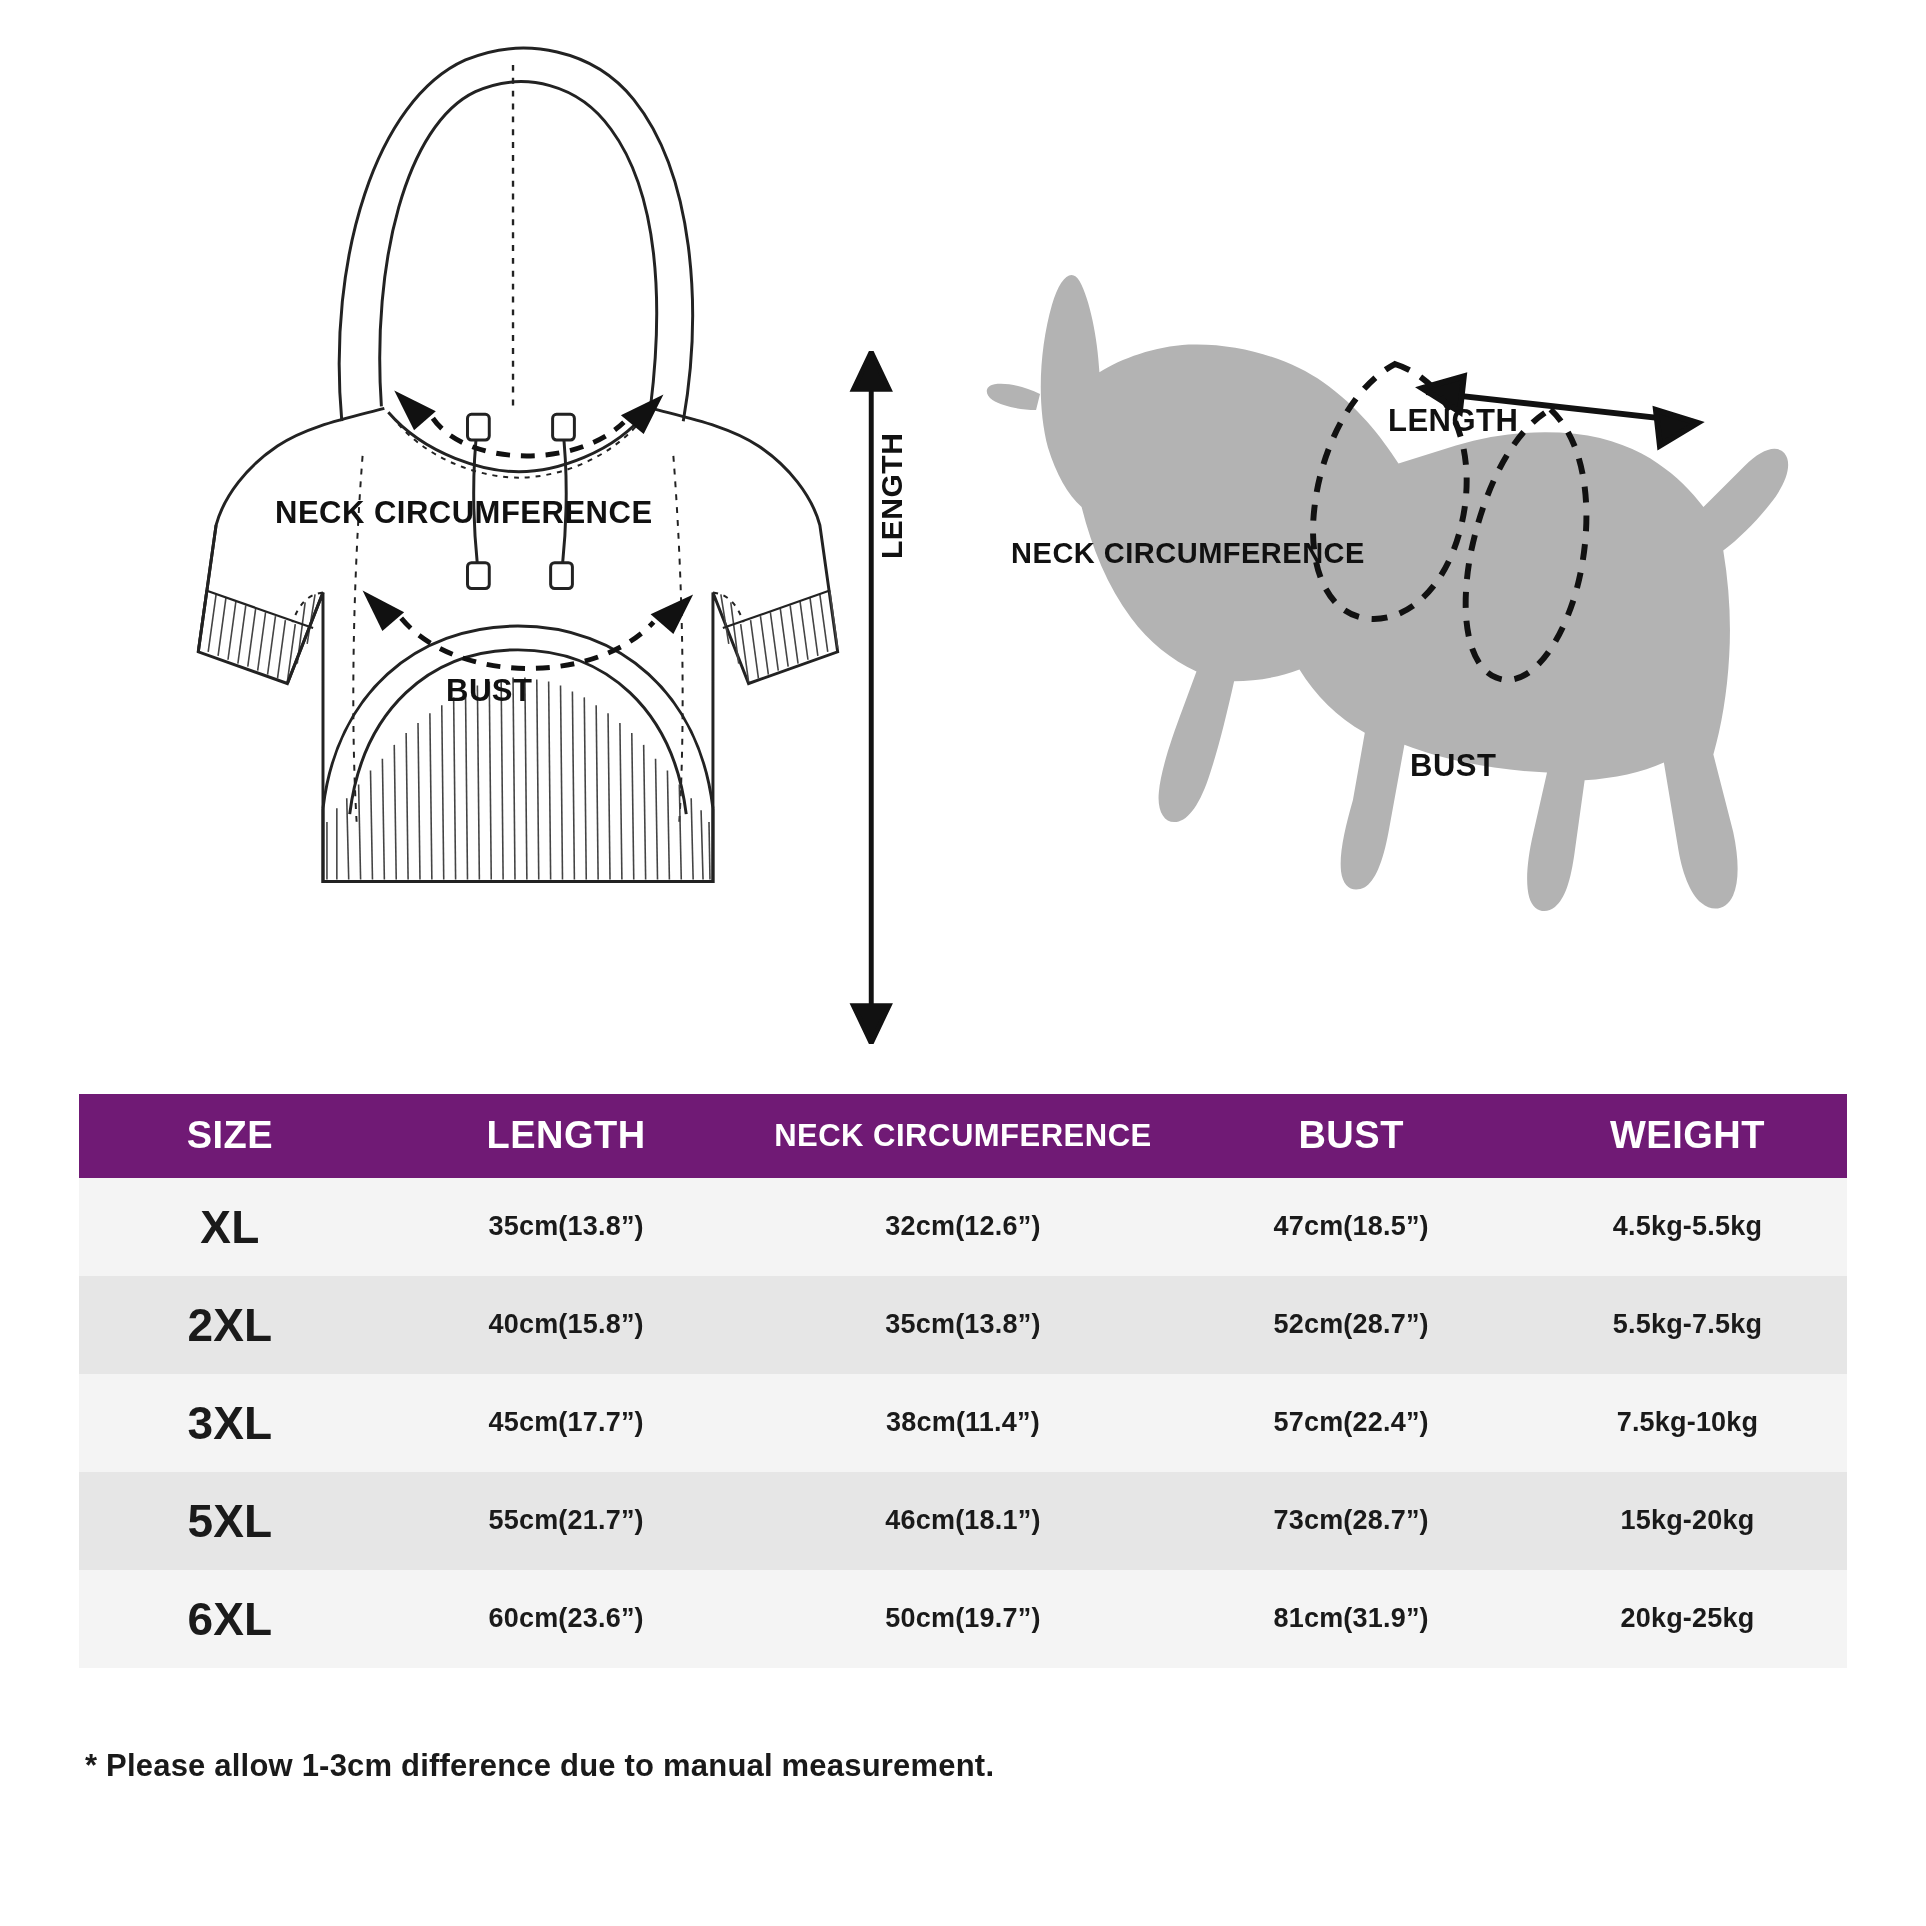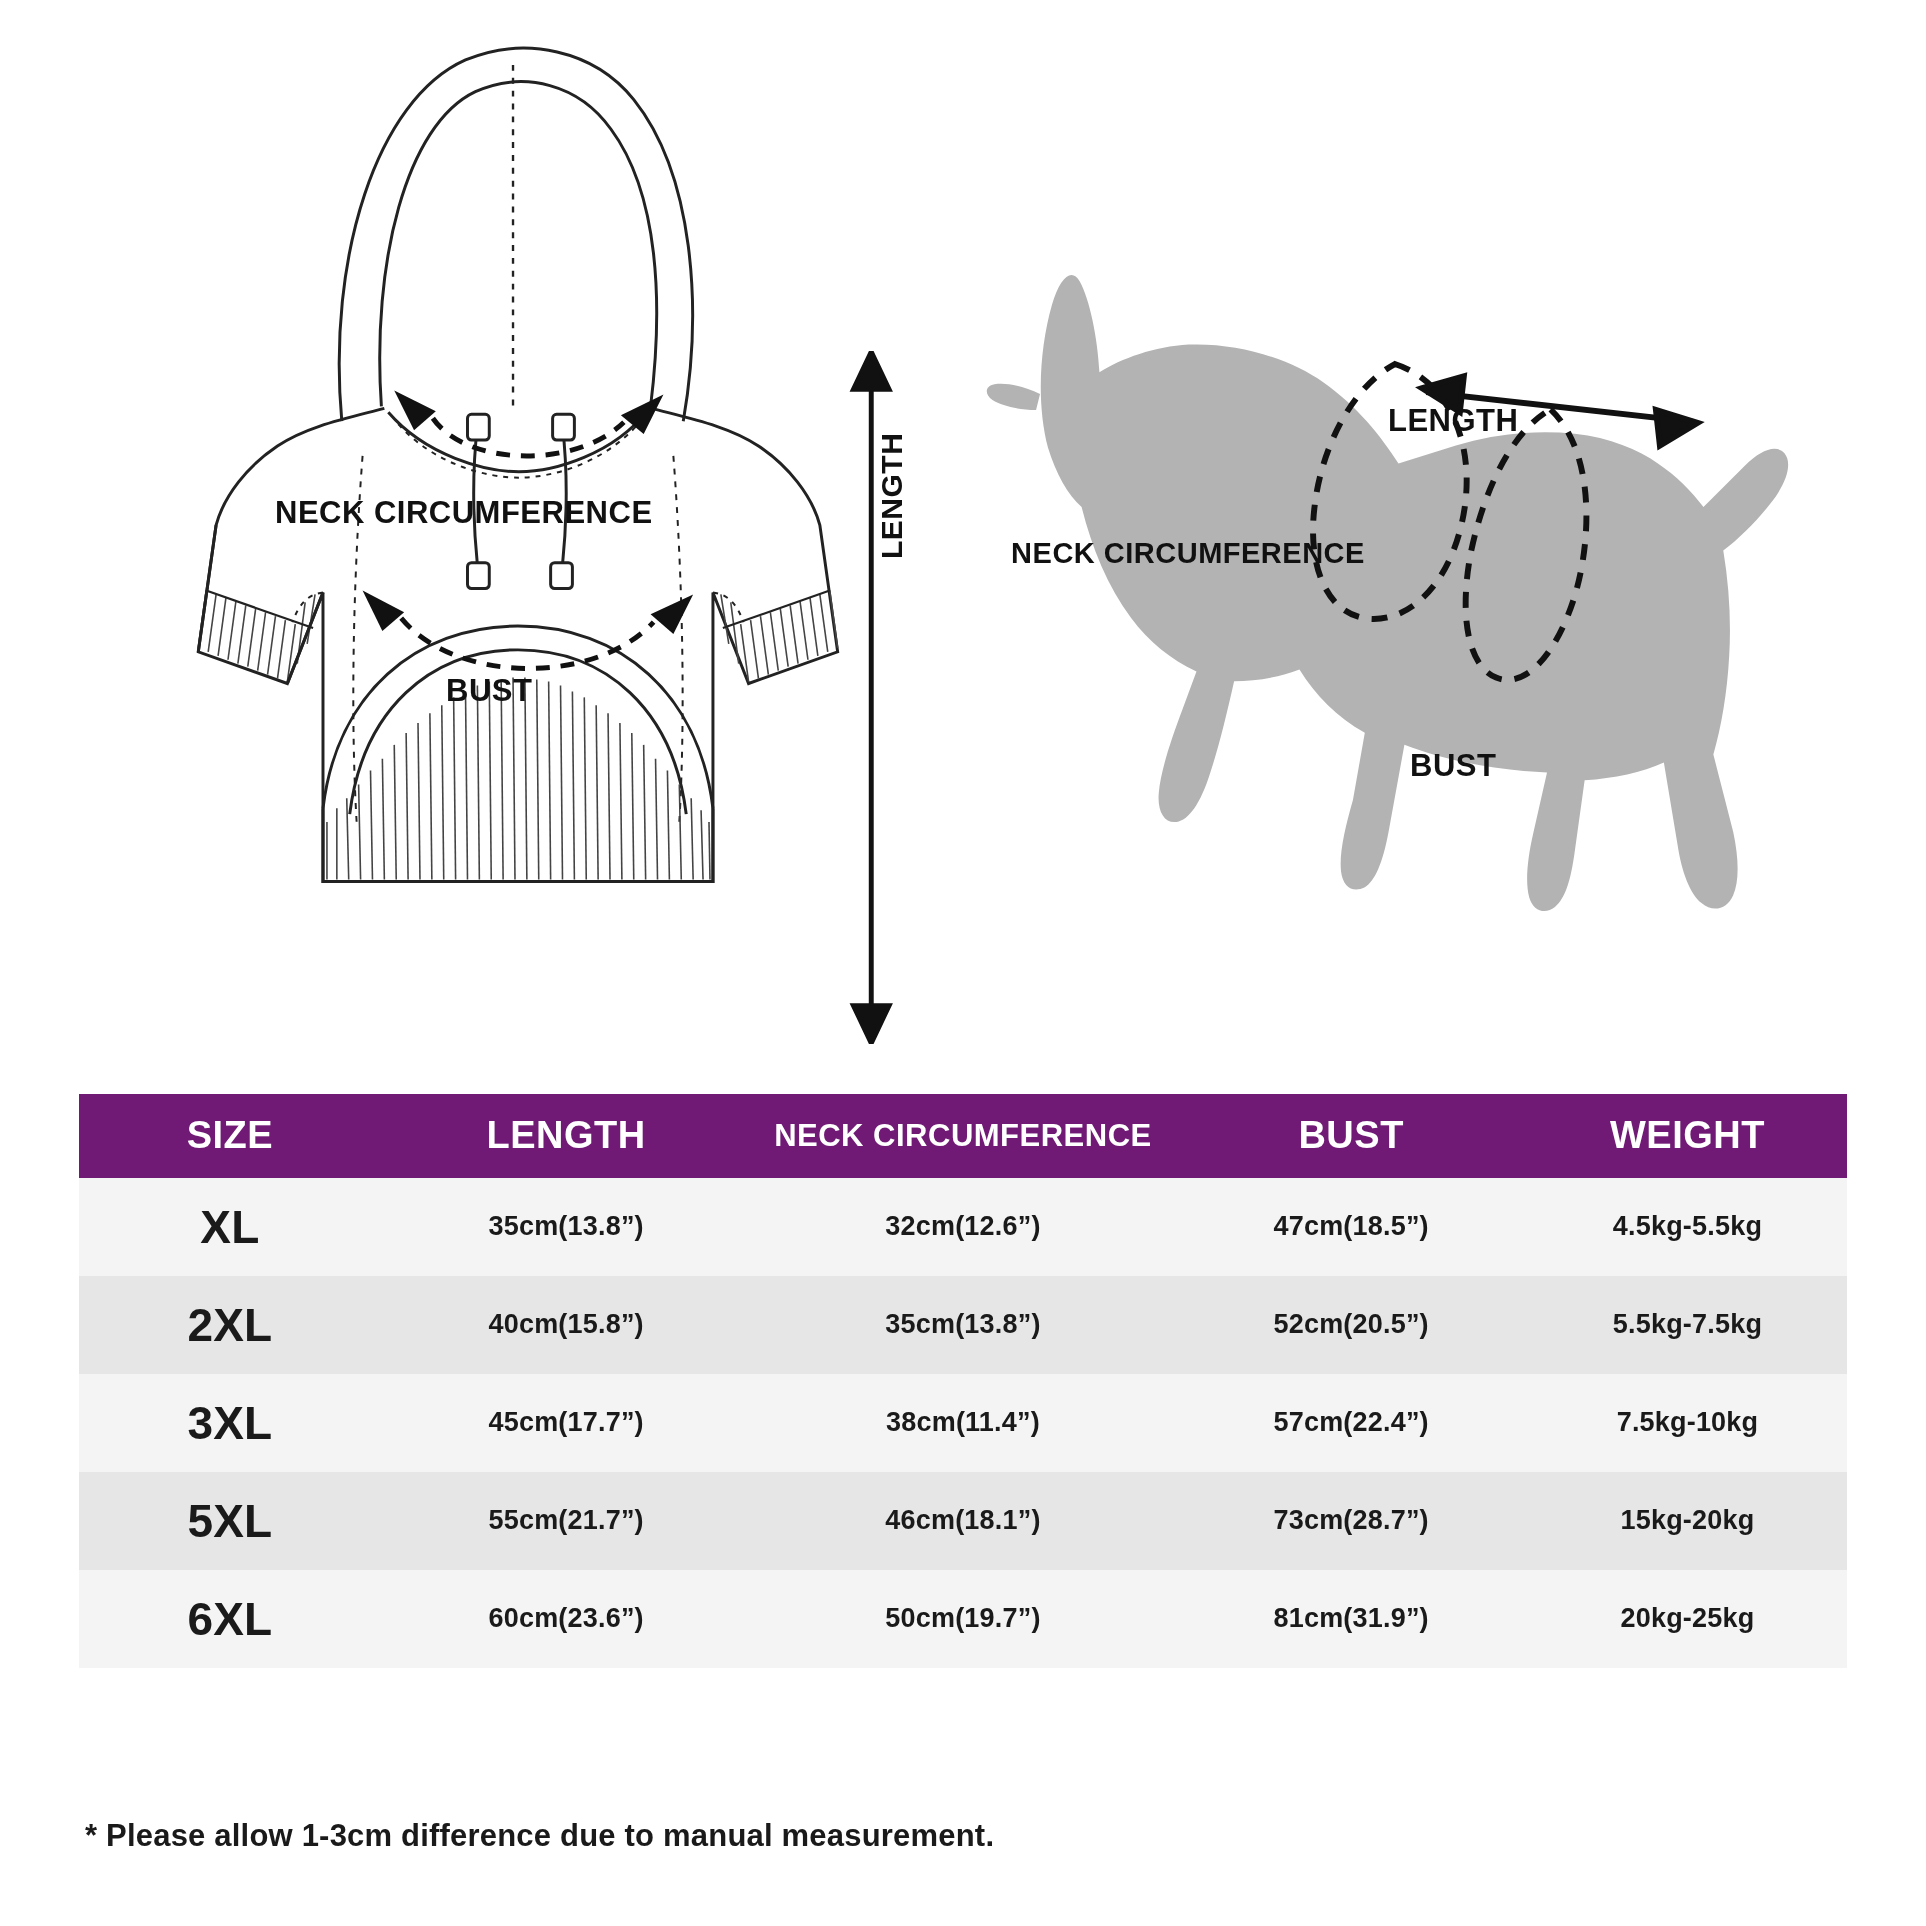--- a/index.html
+++ b/index.html
@@ -136,21 +136,21 @@
   .size-table tbody tr:nth-child(even) td {
     background: #e6e6e6;
   }
   .size-table td.size-cell {
     font-size: 46px;
   }
 
   .footnote {
     position: absolute;
     left: 85px;
-    top: 1818px;
+    top: 1748px;
     font-size: 31px;
     font-weight: bold;
     color: #1a1a1a;
     letter-spacing: 0.2px;
   }
 </style>
 </head>
 <body>
 
 <div class="page">
@@ -394,21 +394,21 @@
         <td class="size-cell">XL</td>
         <td>35cm(13.8”)</td>
         <td>32cm(12.6”)</td>
         <td>47cm(18.5”)</td>
         <td>4.5kg-5.5kg</td>
       </tr>
       <tr>
         <td class="size-cell">2XL</td>
         <td>40cm(15.8”)</td>
         <td>35cm(13.8”)</td>
-        <td>52cm(20.5”)</td>
+        <td>52cm(28.7”)</td>
         <td>5.5kg-7.5kg</td>
       </tr>
       <tr>
         <td class="size-cell">3XL</td>
         <td>45cm(17.7”)</td>
         <td>38cm(11.4”)</td>
         <td>57cm(22.4”)</td>
         <td>7.5kg-10kg</td>
       </tr>
       <tr>

